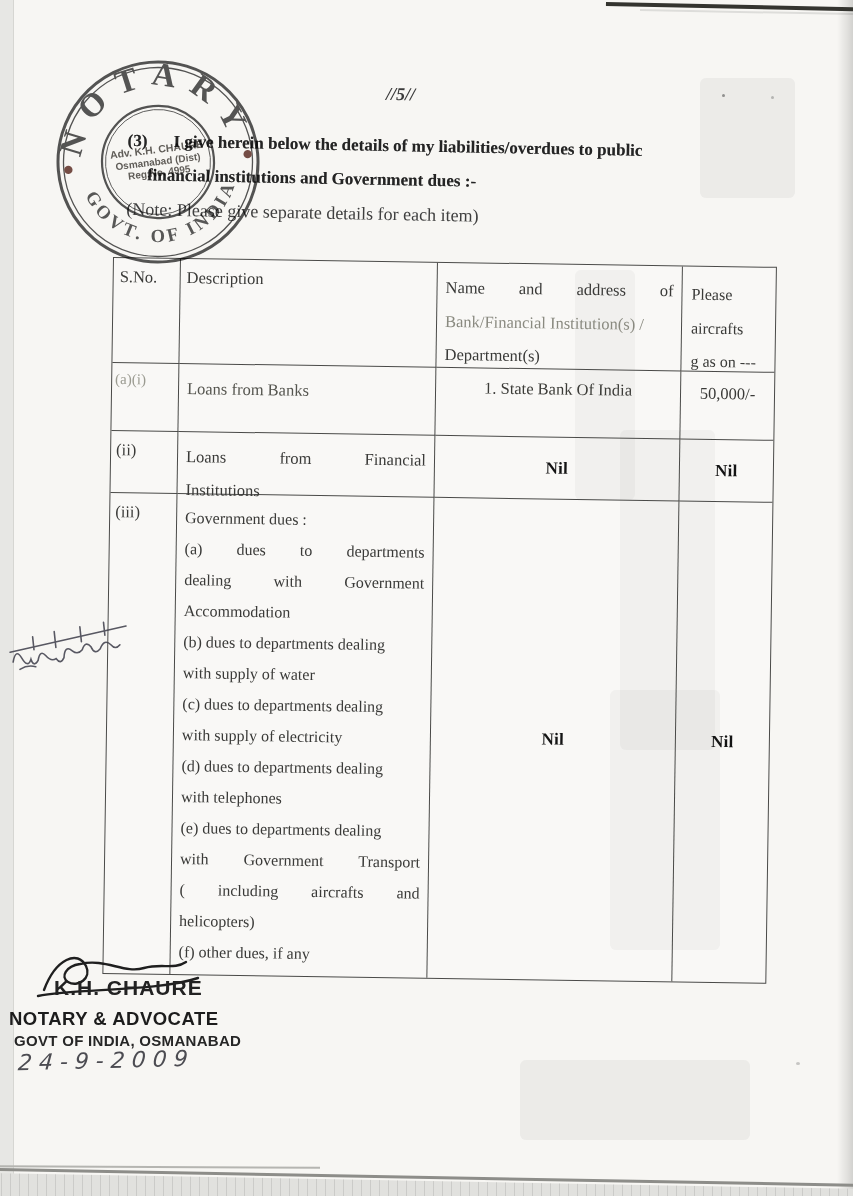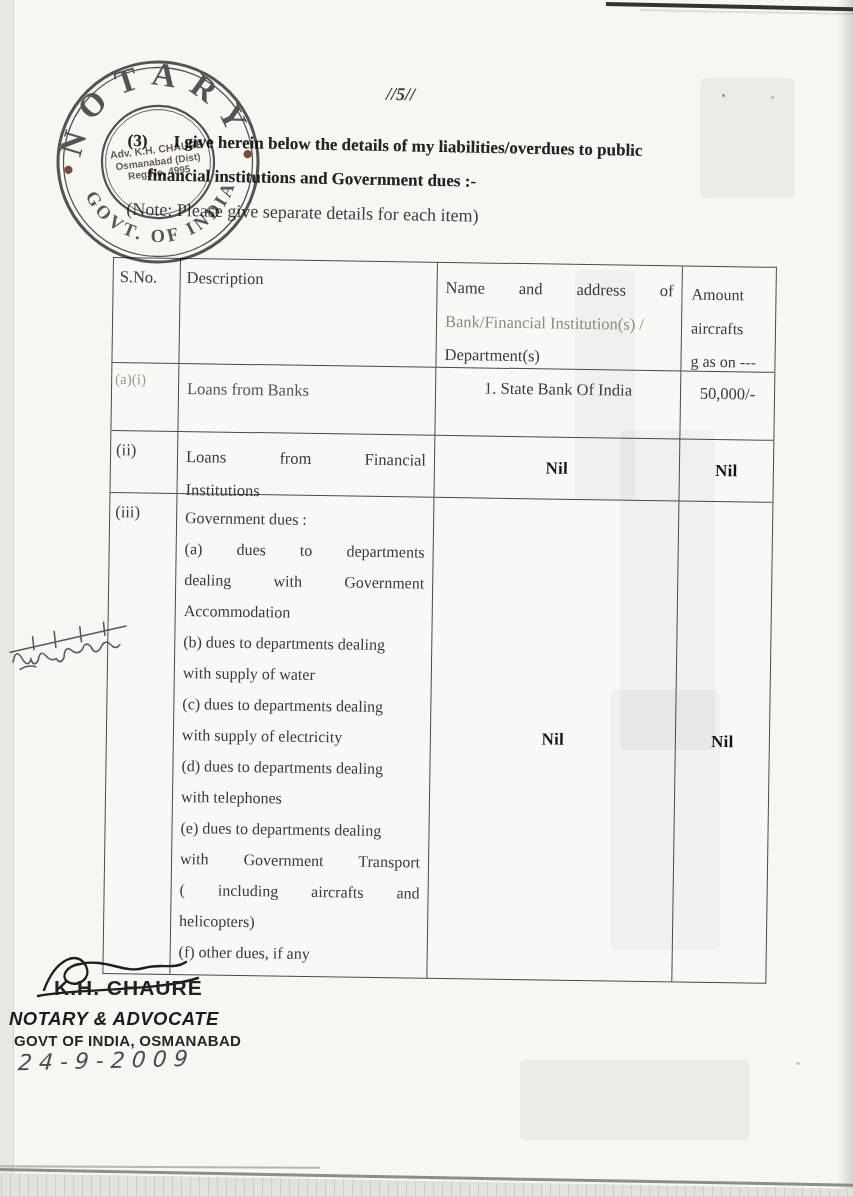--- a/index.html
+++ b/index.html
@@ -81,21 +81,21 @@
 
   
   .margin-note{left:4px;top:616px;transform:rotate(-6deg);opacity:.85;}
 
   
   .sig-block{left:6px;top:944px;width:260px;font-family:"Liberation Sans","DejaVu Sans",sans-serif;}
   .sig-svg{position:absolute;left:28px;top:2px;}
   .sig-name{position:absolute;left:48px;top:32px;font-weight:bold;font-size:21px;
     letter-spacing:1px;color:#222;white-space:nowrap;}
   .sig-title{position:absolute;left:3px;top:64px;font-weight:bold;font-size:18.5px;
-    letter-spacing:.5px;color:#1c1c1c;white-space:nowrap;font-style:italic;}
+    letter-spacing:.5px;color:#1c1c1c;white-space:nowrap;}
   .sig-org{position:absolute;left:8px;top:88px;font-weight:bold;font-size:15px;
     letter-spacing:.3px;color:#262626;white-space:nowrap;}
   .sig-date{position:absolute;left:12px;top:104px;
     font-family:"DejaVu Sans",sans-serif;font-style:italic;font-size:22px;
     letter-spacing:7px;color:#4c4c52;transform:rotate(-1.5deg) skewX(-6deg);white-space:nowrap;}
 </style>
 </head>
 <body>
 
 <div class="abs edge-left"></div>
@@ -124,21 +124,21 @@
 <div class="abs doc-table">
 
   <div class="cell hd">S.No.</div>
   <div class="cell hd">Description</div>
   <div class="cell hd-name">
     <div class="jl ln">Name and address of</div>
     <div class="faded ln">Bank/Financial Institution(s) /</div>
     <div class="ln">Department(s)</div>
   </div>
   <div class="cell hd-amt last-col">
-    <div class="ln">Amount</div>
+    <div class="ln">Please</div>
     <div class="ln">aircrafts</div>
     <div class="ln">g as on ---</div>
   </div>
 
   <div class="cell sno-dim">(a)(i)</div>
   <div class="cell c-desc">
     <div class="ln" style="color:#55554f;">Loans from Banks</div>
   </div>
   <div class="cell r1-name">1. State Bank Of India</div>
   <div class="cell r1-amt last-col">50,000/-</div>

